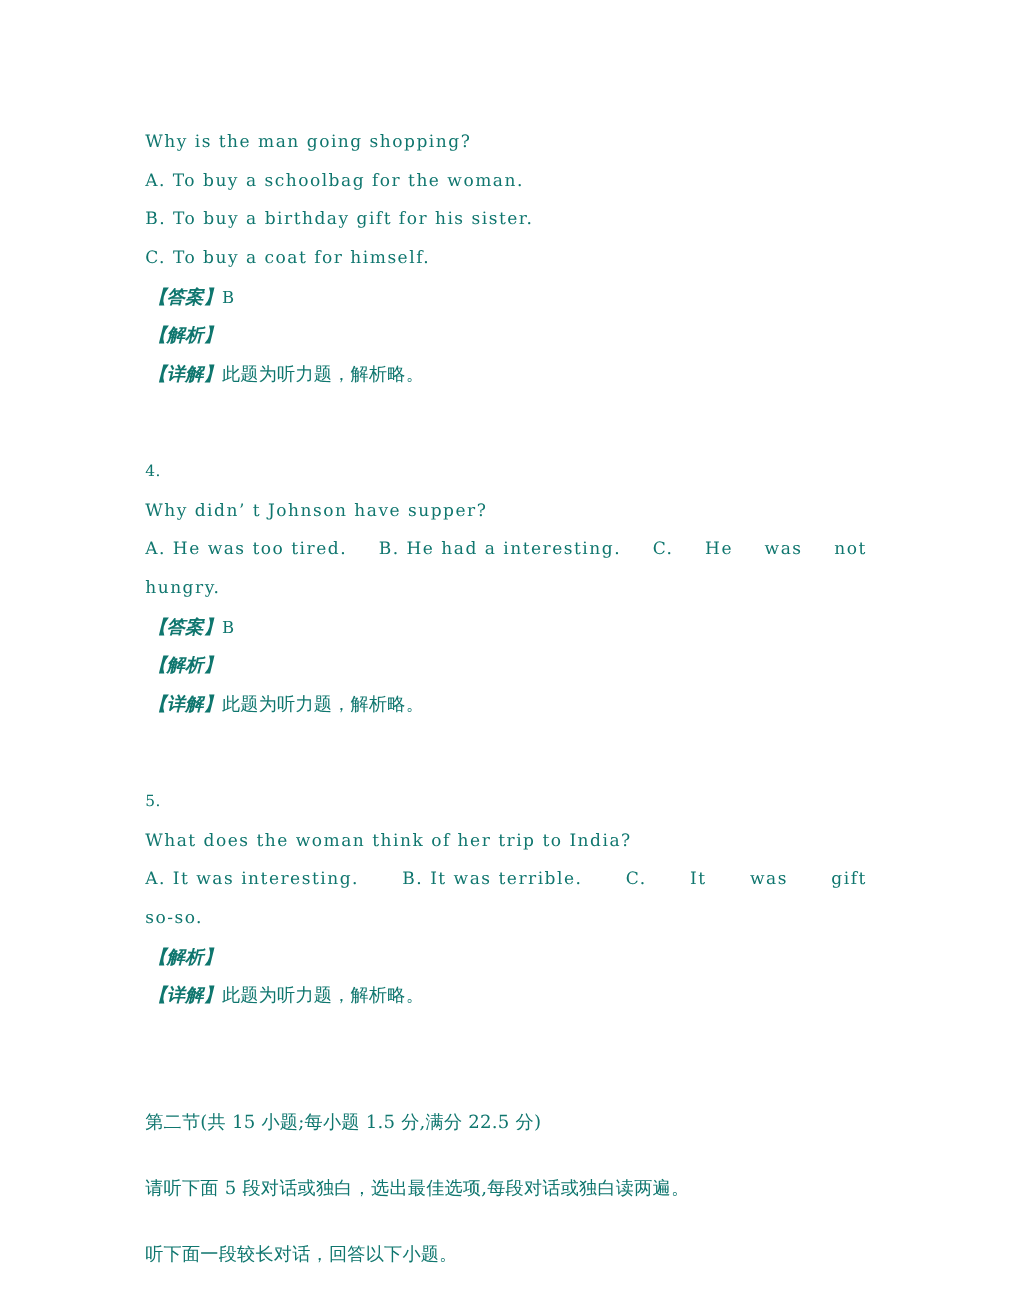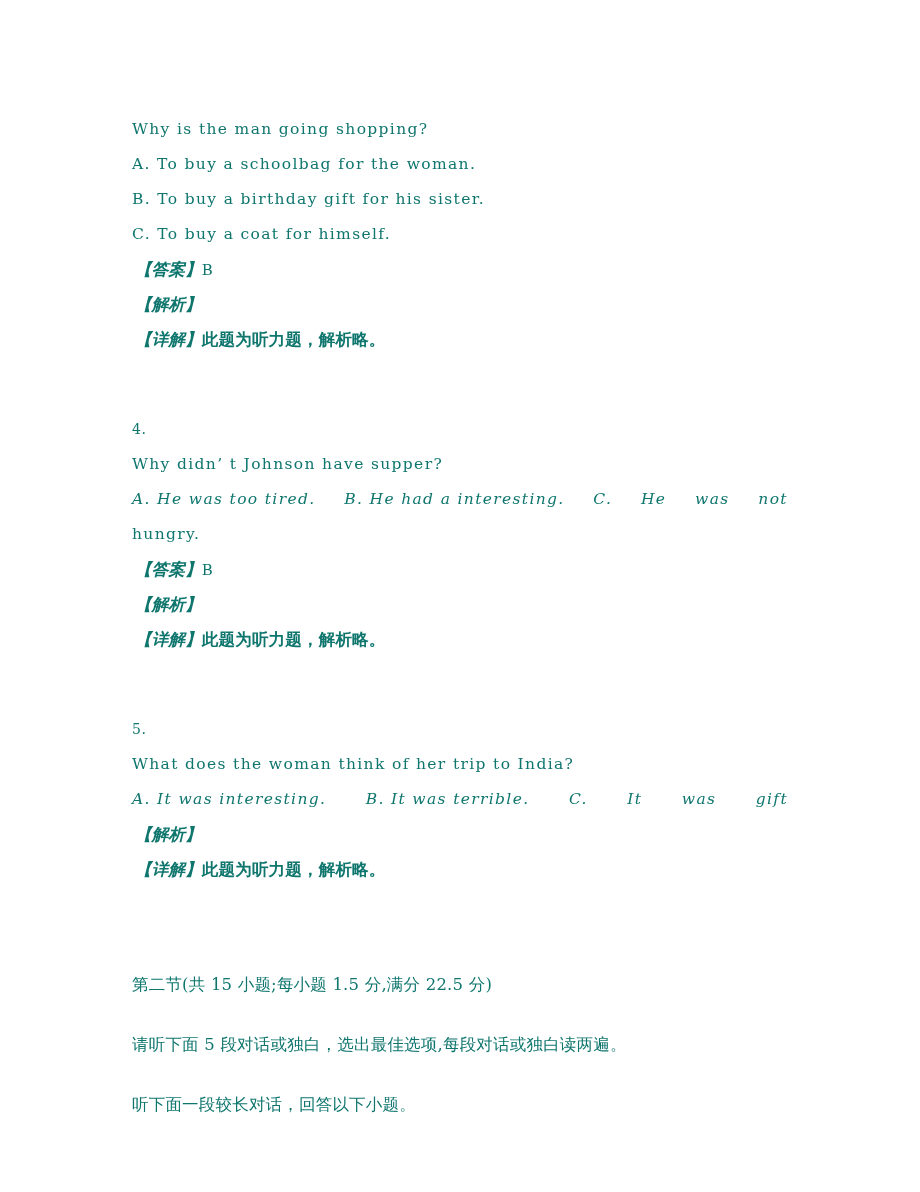--- a/index.html
+++ b/index.html
@@ -44,21 +44,20 @@
     font-size: 15.5px;
     letter-spacing: 1.35px;
     white-space: pre;
   }
   
   .spread {
     display: flex;
     justify-content: space-between;
     width: 656px;
     white-space: pre;
-    font-style: italic;
   }
   
   .qnum {
     font-family: "DejaVu Serif", "Liberation Serif", serif;
     font-size: 14px;
     letter-spacing: 0.5px;
   }
   
   .cn {
     font-family: "DejaVu Serif", "Liberation Serif", serif;
@@ -67,21 +66,21 @@
   }
   .cn-ans {
     padding-left: 3px;
   }
   .tag {
     font-weight: bold;
     font-family: "DejaVu Serif", "Liberation Serif", serif;
     font-style: italic;
   }
   .tag-rest {
-    font-weight: bold;
+    font-weight: normal;
     font-family: "DejaVu Serif", "Liberation Serif", serif;
   }
   .ans-letter {
     font-family: "DejaVu Serif", "Liberation Serif", serif;
     font-size: 15px;
     letter-spacing: 1px;
   }
   .blank { height: 35px; }
   .half-blank { height: 20px; }
   .sec {
@@ -137,20 +136,21 @@
     <div class="line en">What does the woman think of her trip to India?</div>
 
     <div class="line en spread">
       <span>A. It was interesting.</span>
       <span>B. It was terrible.</span>
       <span>C.</span>
       <span>It</span>
       <span>was</span>
       <span>gift</span>
     </div>
+    <div class="line en">so-so.</div>
 
 
     <div class="line cn cn-ans"><span class="tag">【解析】</span><span class="tag-rest"></span></div>
 
     <div class="line cn cn-ans"><span class="tag">【详解】</span><span class="tag-rest">此题为听力题，解析略。</span></div>
 
     <div class="blank"></div>
     <div class="half-blank"></div>
 
     <div class="line sec">第二节(共 15 小题;每小题 1.5 分,满分 22.5 分)</div>

